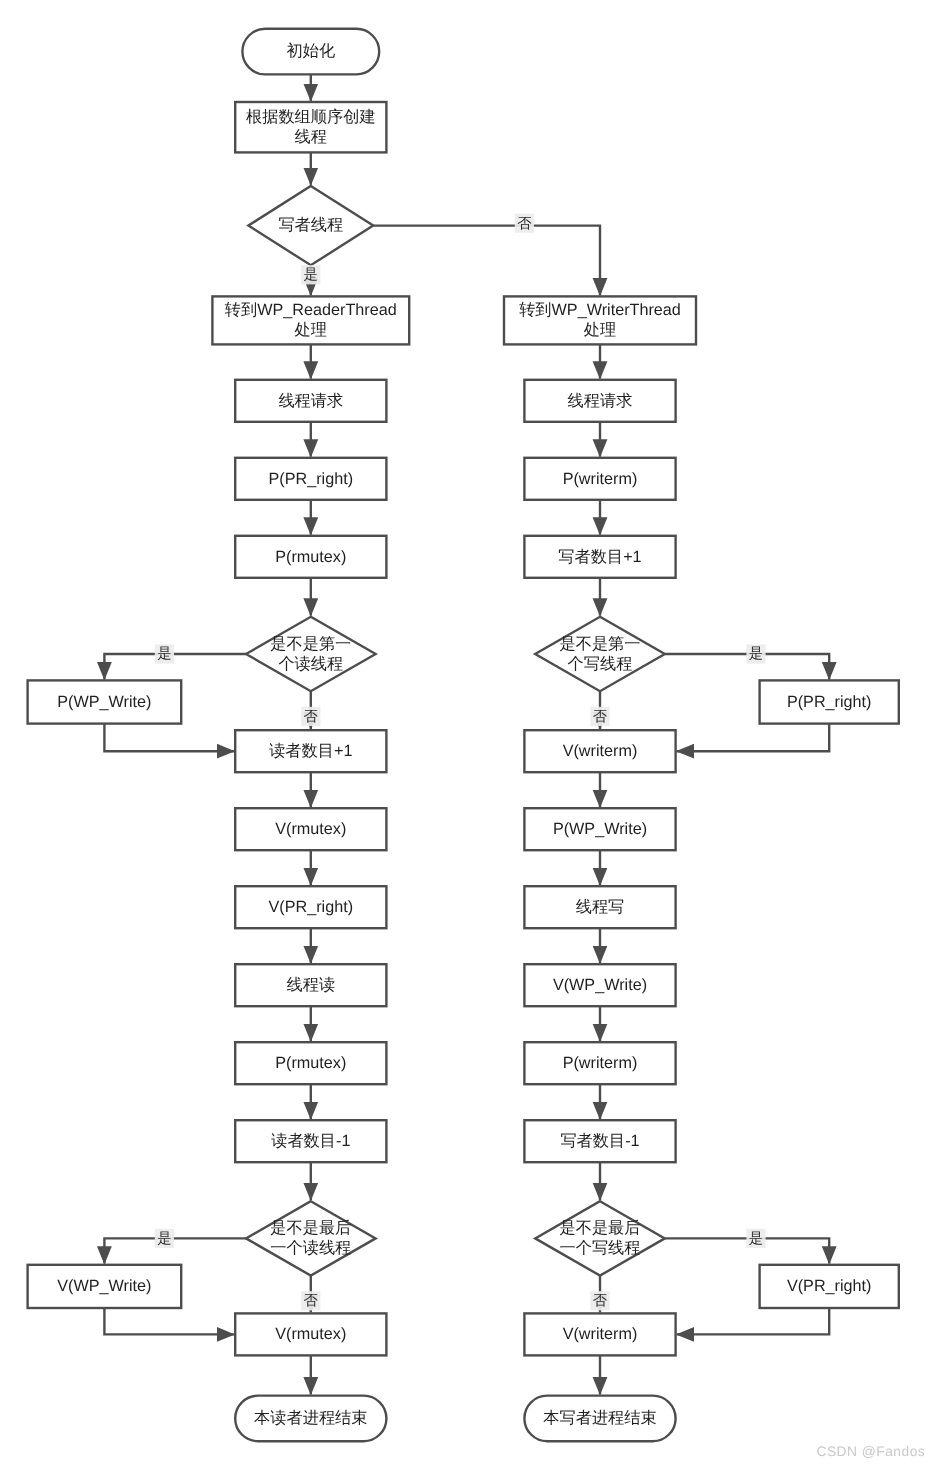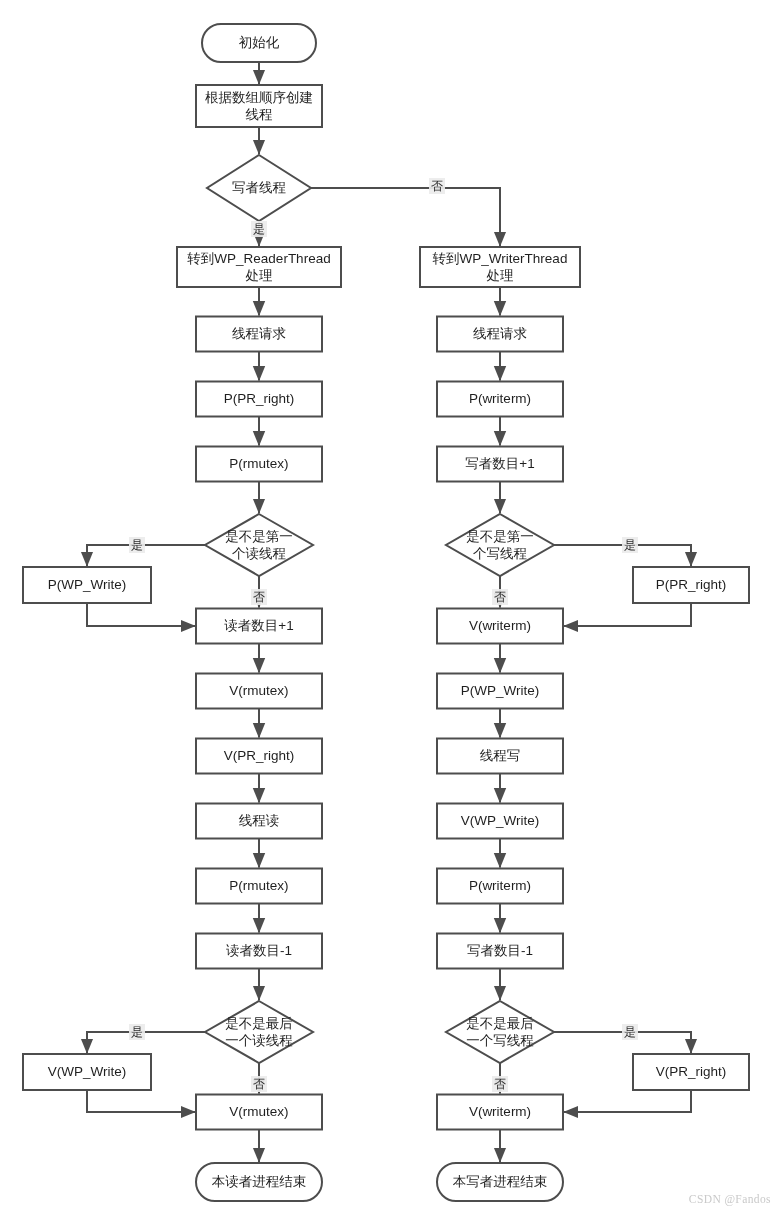--- a/index.html
+++ b/index.html
@@ -58,22 +58,22 @@
     stroke-width: 2;
     fill: none;
   }
   .edge-label-bg {
     fill: #ebebeb;
     fill-opacity: 0.92;
   }
   .watermark {
     position: absolute;
     right: 8px;
-    bottom: 20px;
-    font-family: Liberation Serif, serif;
+    bottom: 9px;
+    font-family: Liberation Sans, sans-serif;
     font-size: 11.5px;
     color: #c9c9c9;
     letter-spacing: 0.4px;
     user-select: none;
     text-align: right;
   }
 </style>
 </head>
 <body>
 

